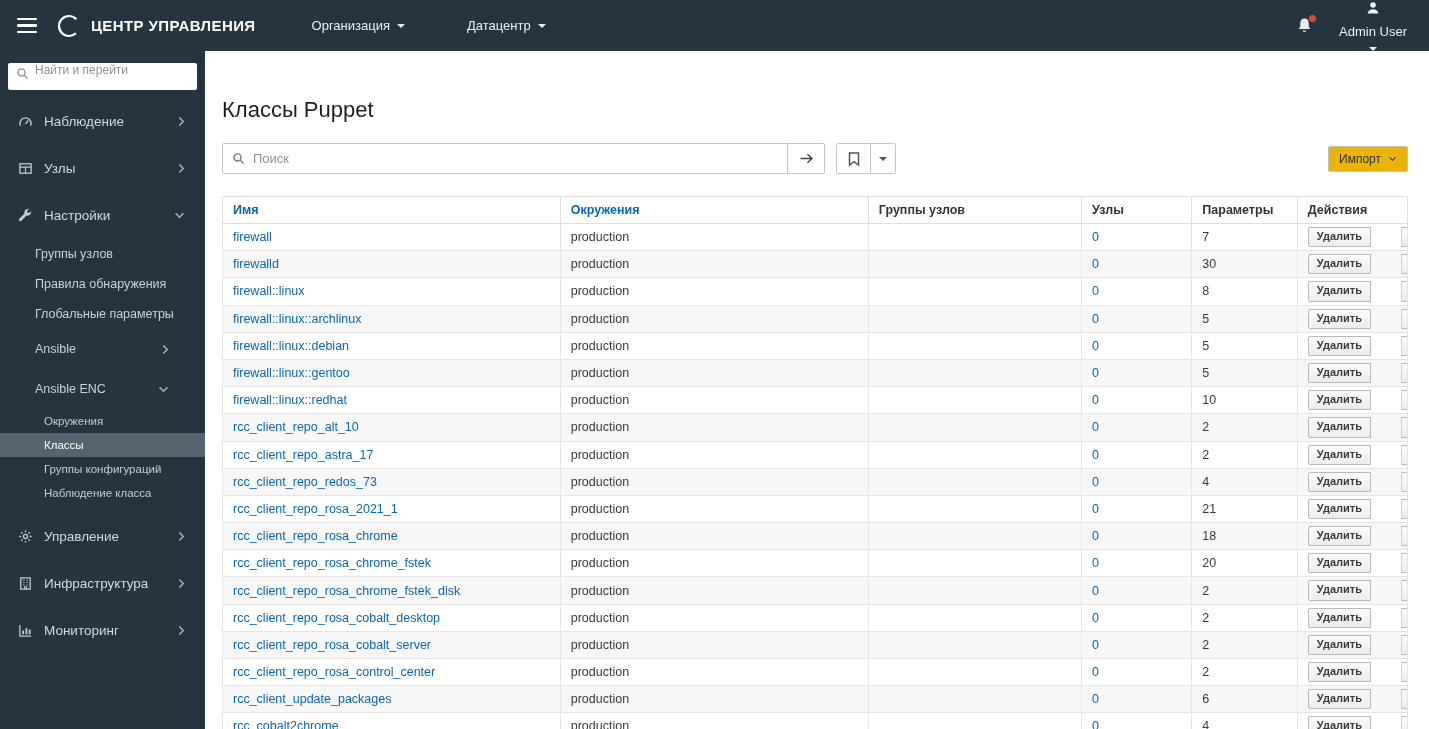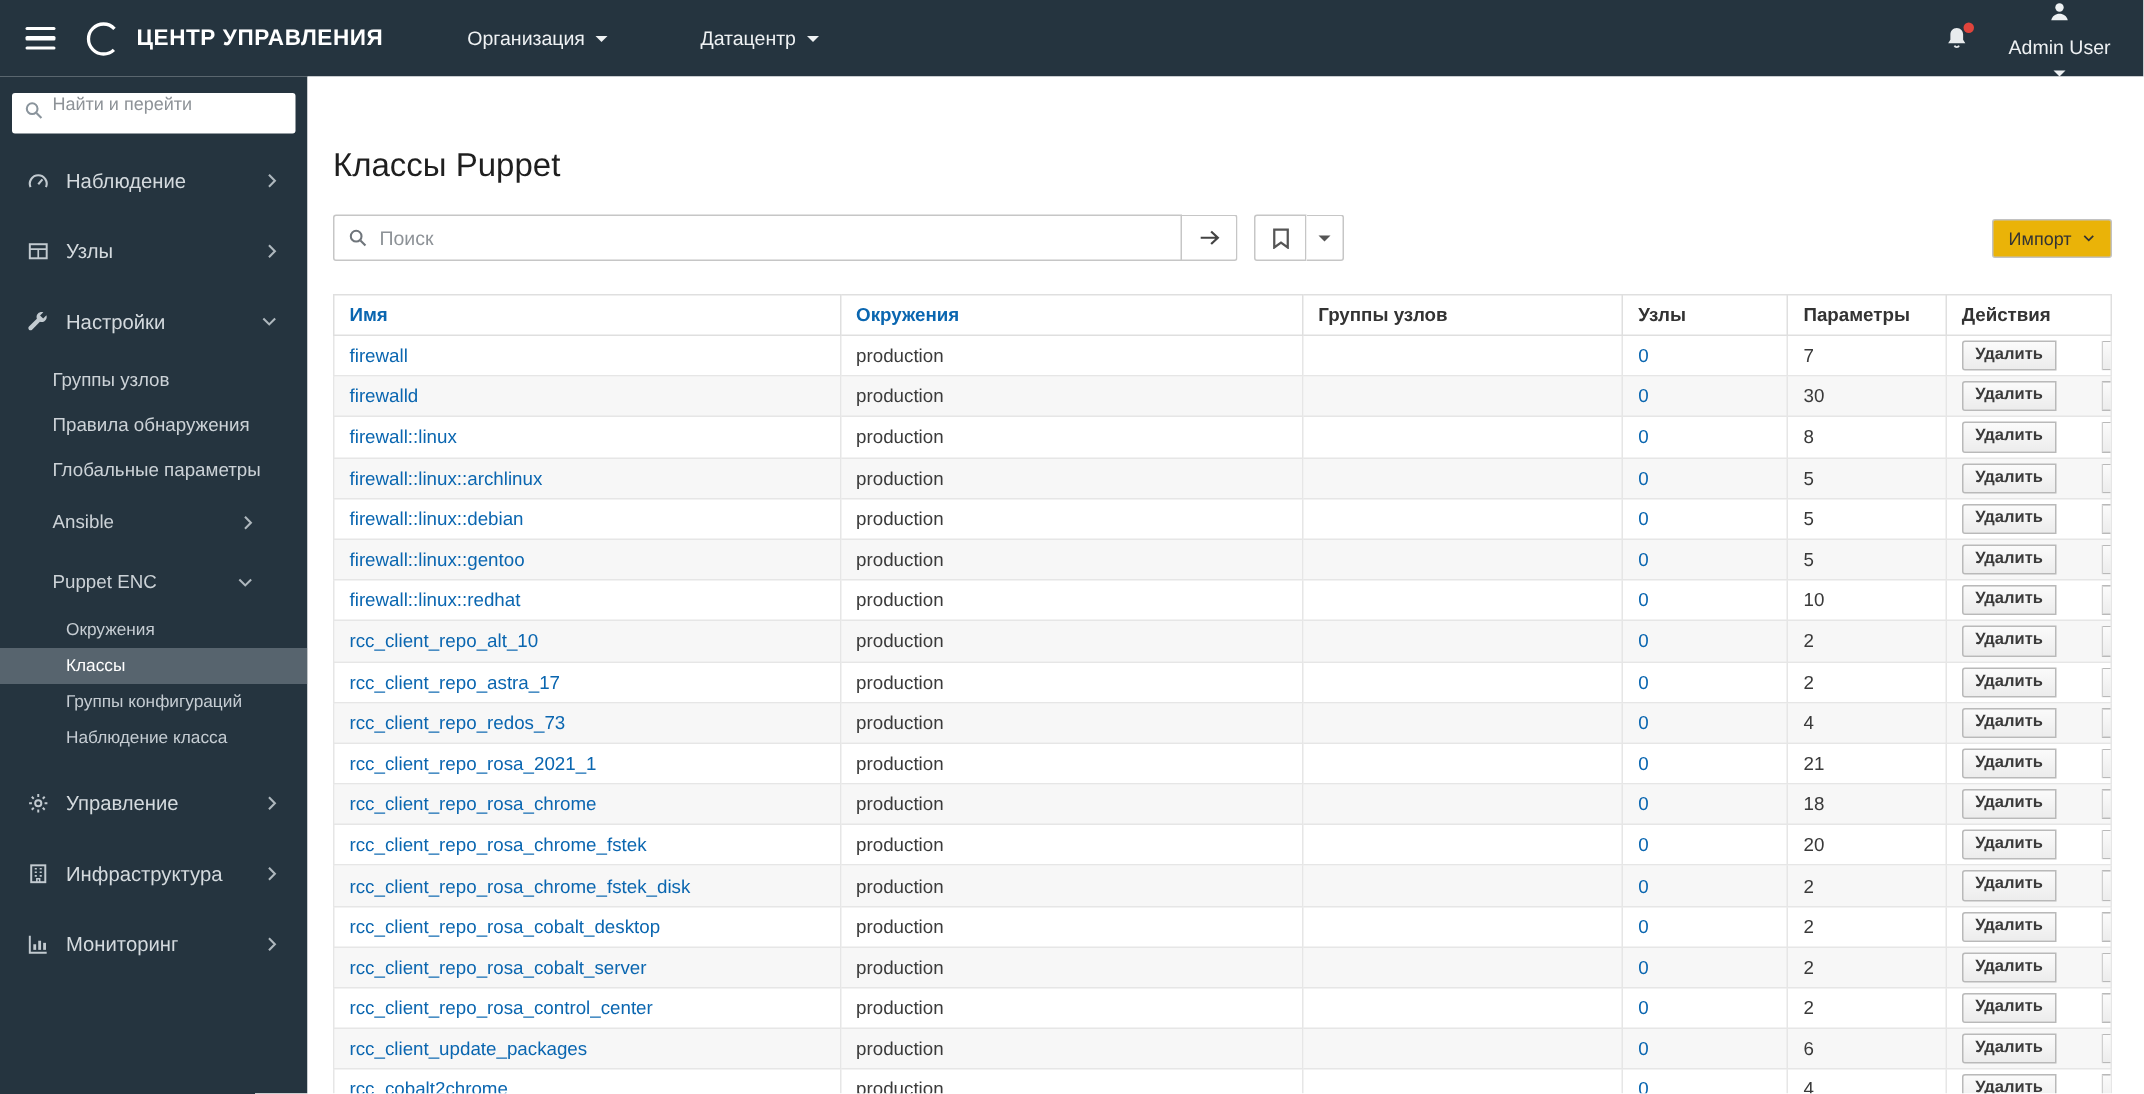--- a/index.html
+++ b/index.html
@@ -186,21 +186,21 @@
         <div class="sub1 sub-exp">
           <span>Ansible</span>
           <span class="chev">
               <svg width="7" height="11" viewBox="0 0 8 12">
                 <path d="M1.5 1.5L6 6l-4.5 4.5" fill="none" stroke="currentColor" stroke-width="1.6"></path>
               </svg>
             </span>
         </div>
 
         <div class="sub1 sub-exp">
-          <span>Puppet ENC</span>
+          <span>Ansible ENC</span>
           <span class="chev">
               <svg width="11" height="7" viewBox="0 0 12 8">
                 <path d="M1.5 1.5L6 6l4.5-4.5" fill="none" stroke="currentColor" stroke-width="1.6"></path>
               </svg>
             </span>
         </div>
 
         <div class="sub2">
           <span>Окружения</span>
         </div>

